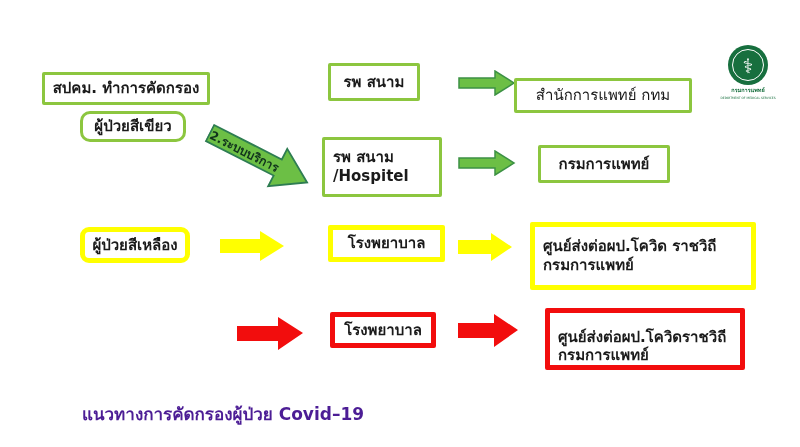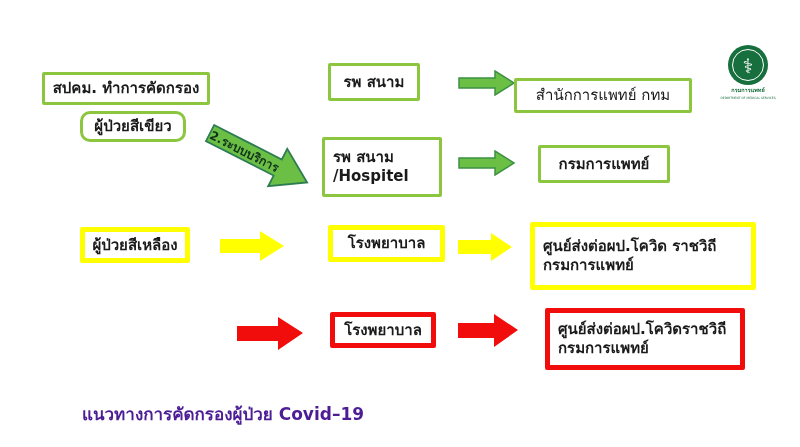--- a/index.html
+++ b/index.html
@@ -78,21 +78,21 @@
   <div class="arrow" style="left:458px;top:150px;width:58px;height:26px;">
     <svg width="58" height="26" viewBox="0 0 58 26">
       <polygon points="1,8 37,8 37,1 56,13 37,25 37,18 1,18" fill="#6CBF45" stroke="#3C9144" stroke-width="1.5"></polygon>
     </svg>
   </div>
 
   <div class="box green-border" style="left:538px;top:145px;width:132px;height:38px;">
     <span>กรมการแพทย์</span>
   </div>
 
-  <div class="box yellow-border" style="left:80px;top:227px;width:110px;height:36px;">
+  <div class="box yellow-border" style="left:80px;top:227px;width:110px;height:36px;border-radius:9px;">
     <span>ผู้ป่วยสีเหลือง</span>
   </div>
 
   <div class="arrow" style="left:220px;top:230px;width:64px;height:32px;">
     <svg width="64" height="32" viewBox="0 0 64 32">
       <polygon points="0,9 40,9 40,1 64,16 40,31 40,23 0,23" fill="#FFFF00"></polygon>
     </svg>
   </div>
 
   <div class="box yellow-border" style="left:328px;top:225px;width:117px;height:37px;">
@@ -120,20 +120,20 @@
   <div class="box red-border" style="left:330px;top:312px;width:106px;height:36px;">
     <span>โรงพยาบาล</span>
   </div>
 
   <div class="arrow" style="left:458px;top:313px;width:60px;height:35px;">
     <svg width="60" height="35" viewBox="0 0 60 35">
       <polygon points="0,10 36,10 36,1 60,17 36,34 36,25 0,25" fill="#F20D0D"></polygon>
     </svg>
   </div>
 
-  <div class="box red-border two-line" style="left:545px;top:308px;width:200px;height:62px;">
+  <div class="box red-border two-line" style="left:545px;top:308px;width:200px;height:62px;justify-content:flex-end;">
     <span>ศูนย์ส่งต่อผป.โควิดราชวิถี</span>
     <span>กรมการแพทย์</span>
   </div>
 
   <div class="caption">แนวทางการคัดกรองผู้ป่วย Covid–19</div>
 
 </div>
 
 </body></html>

